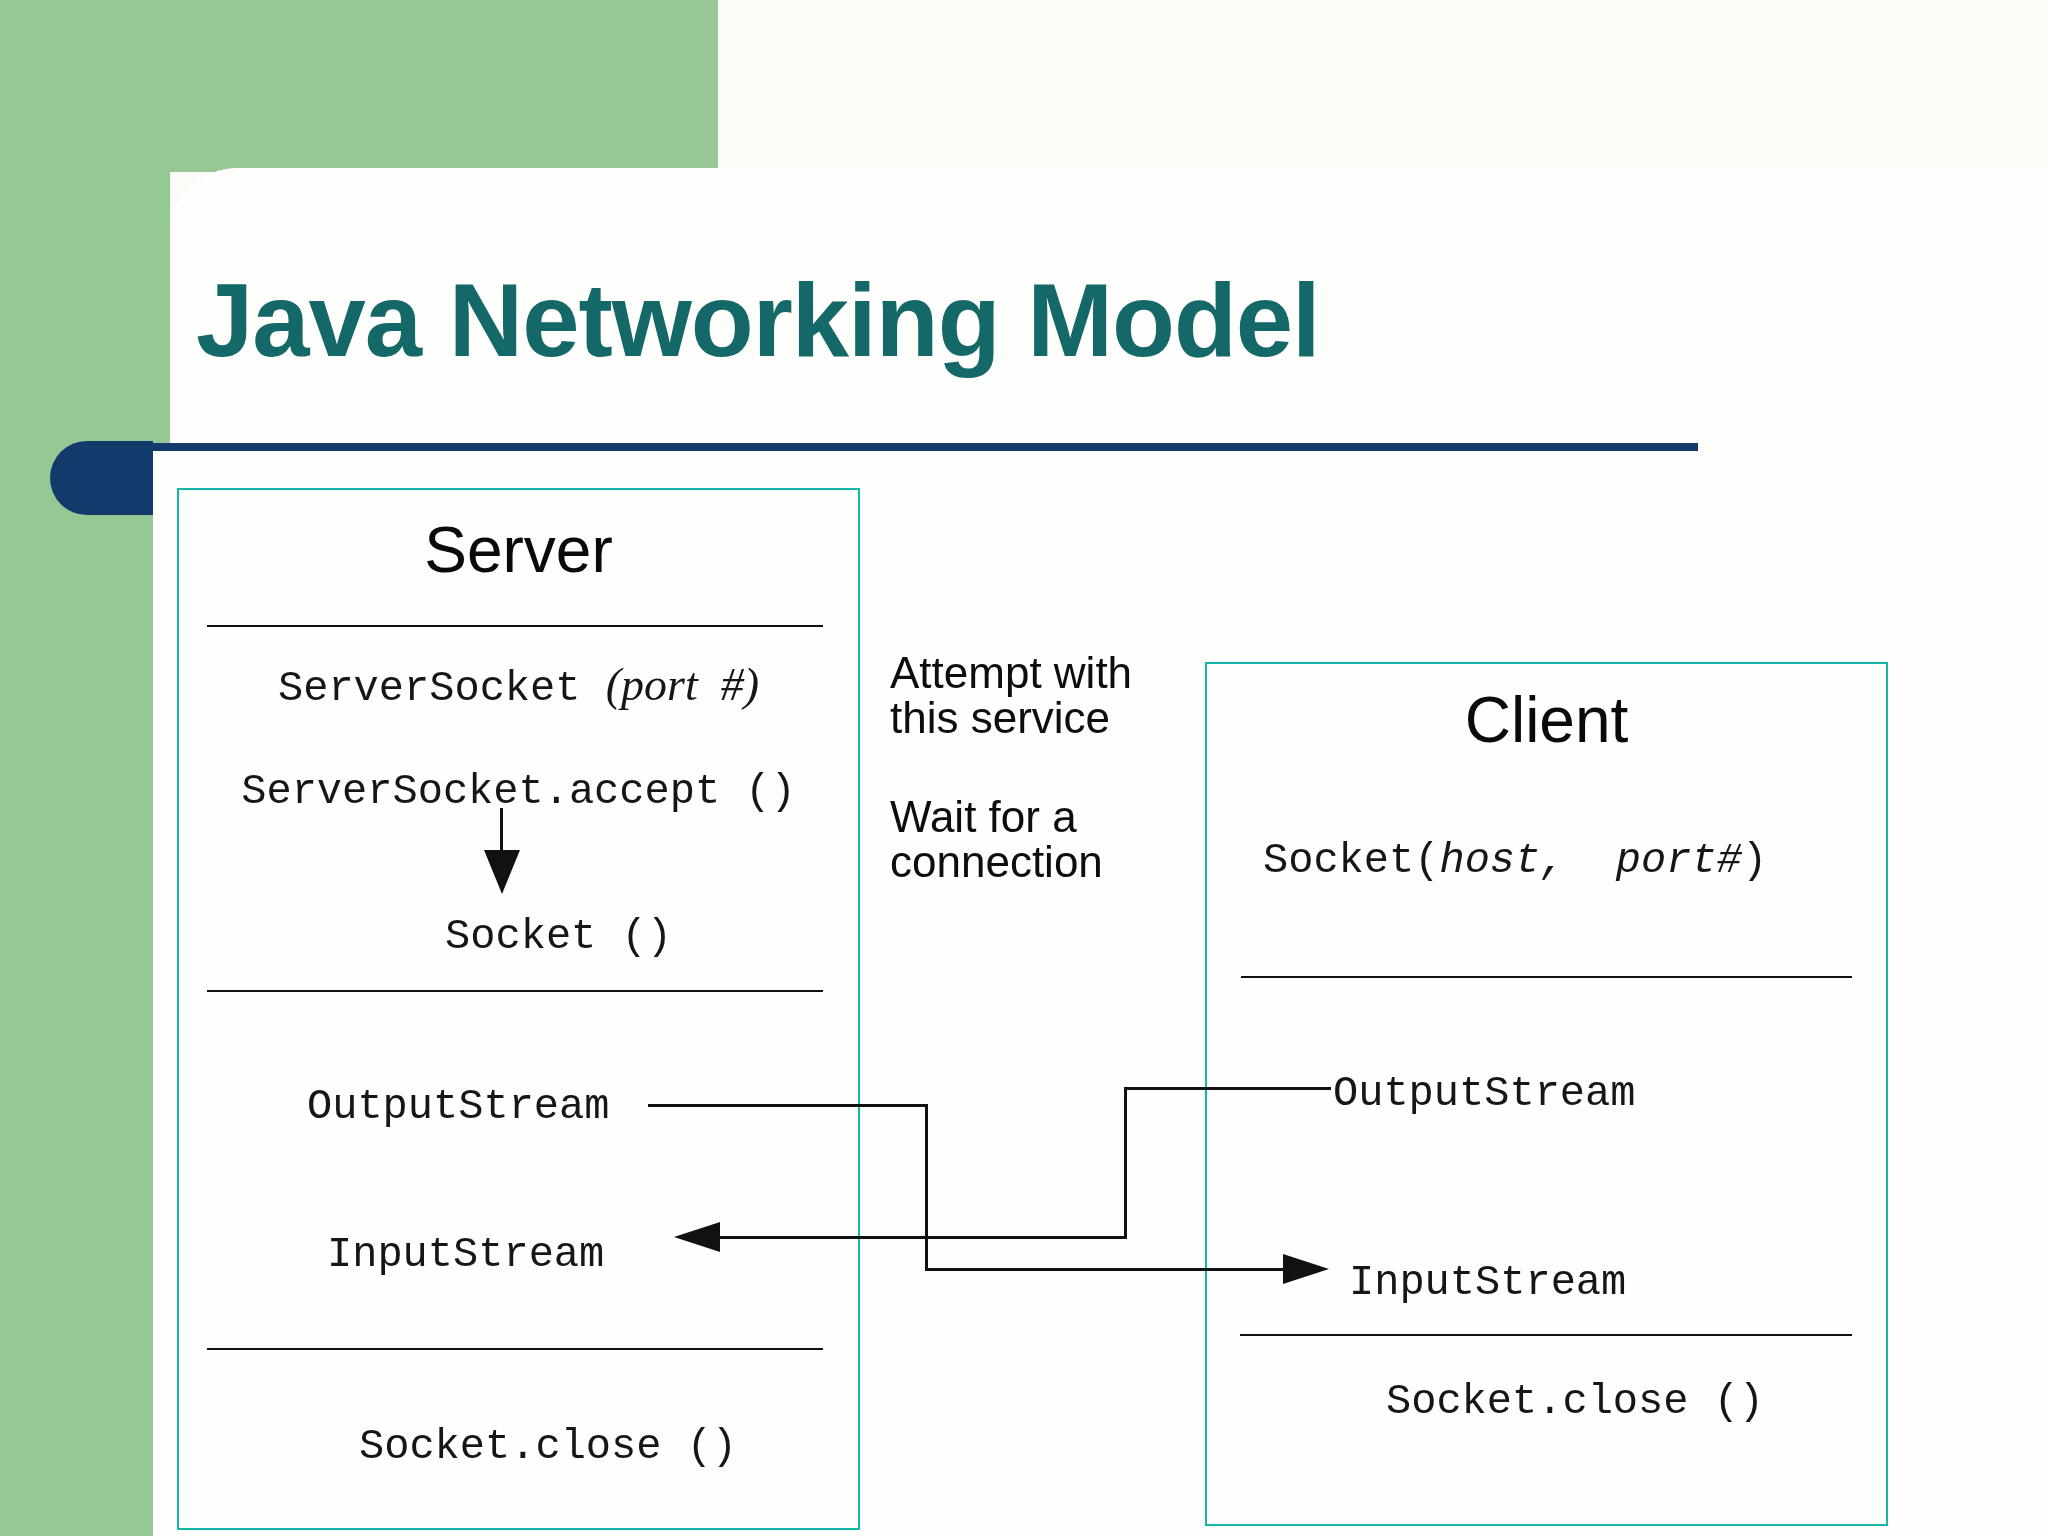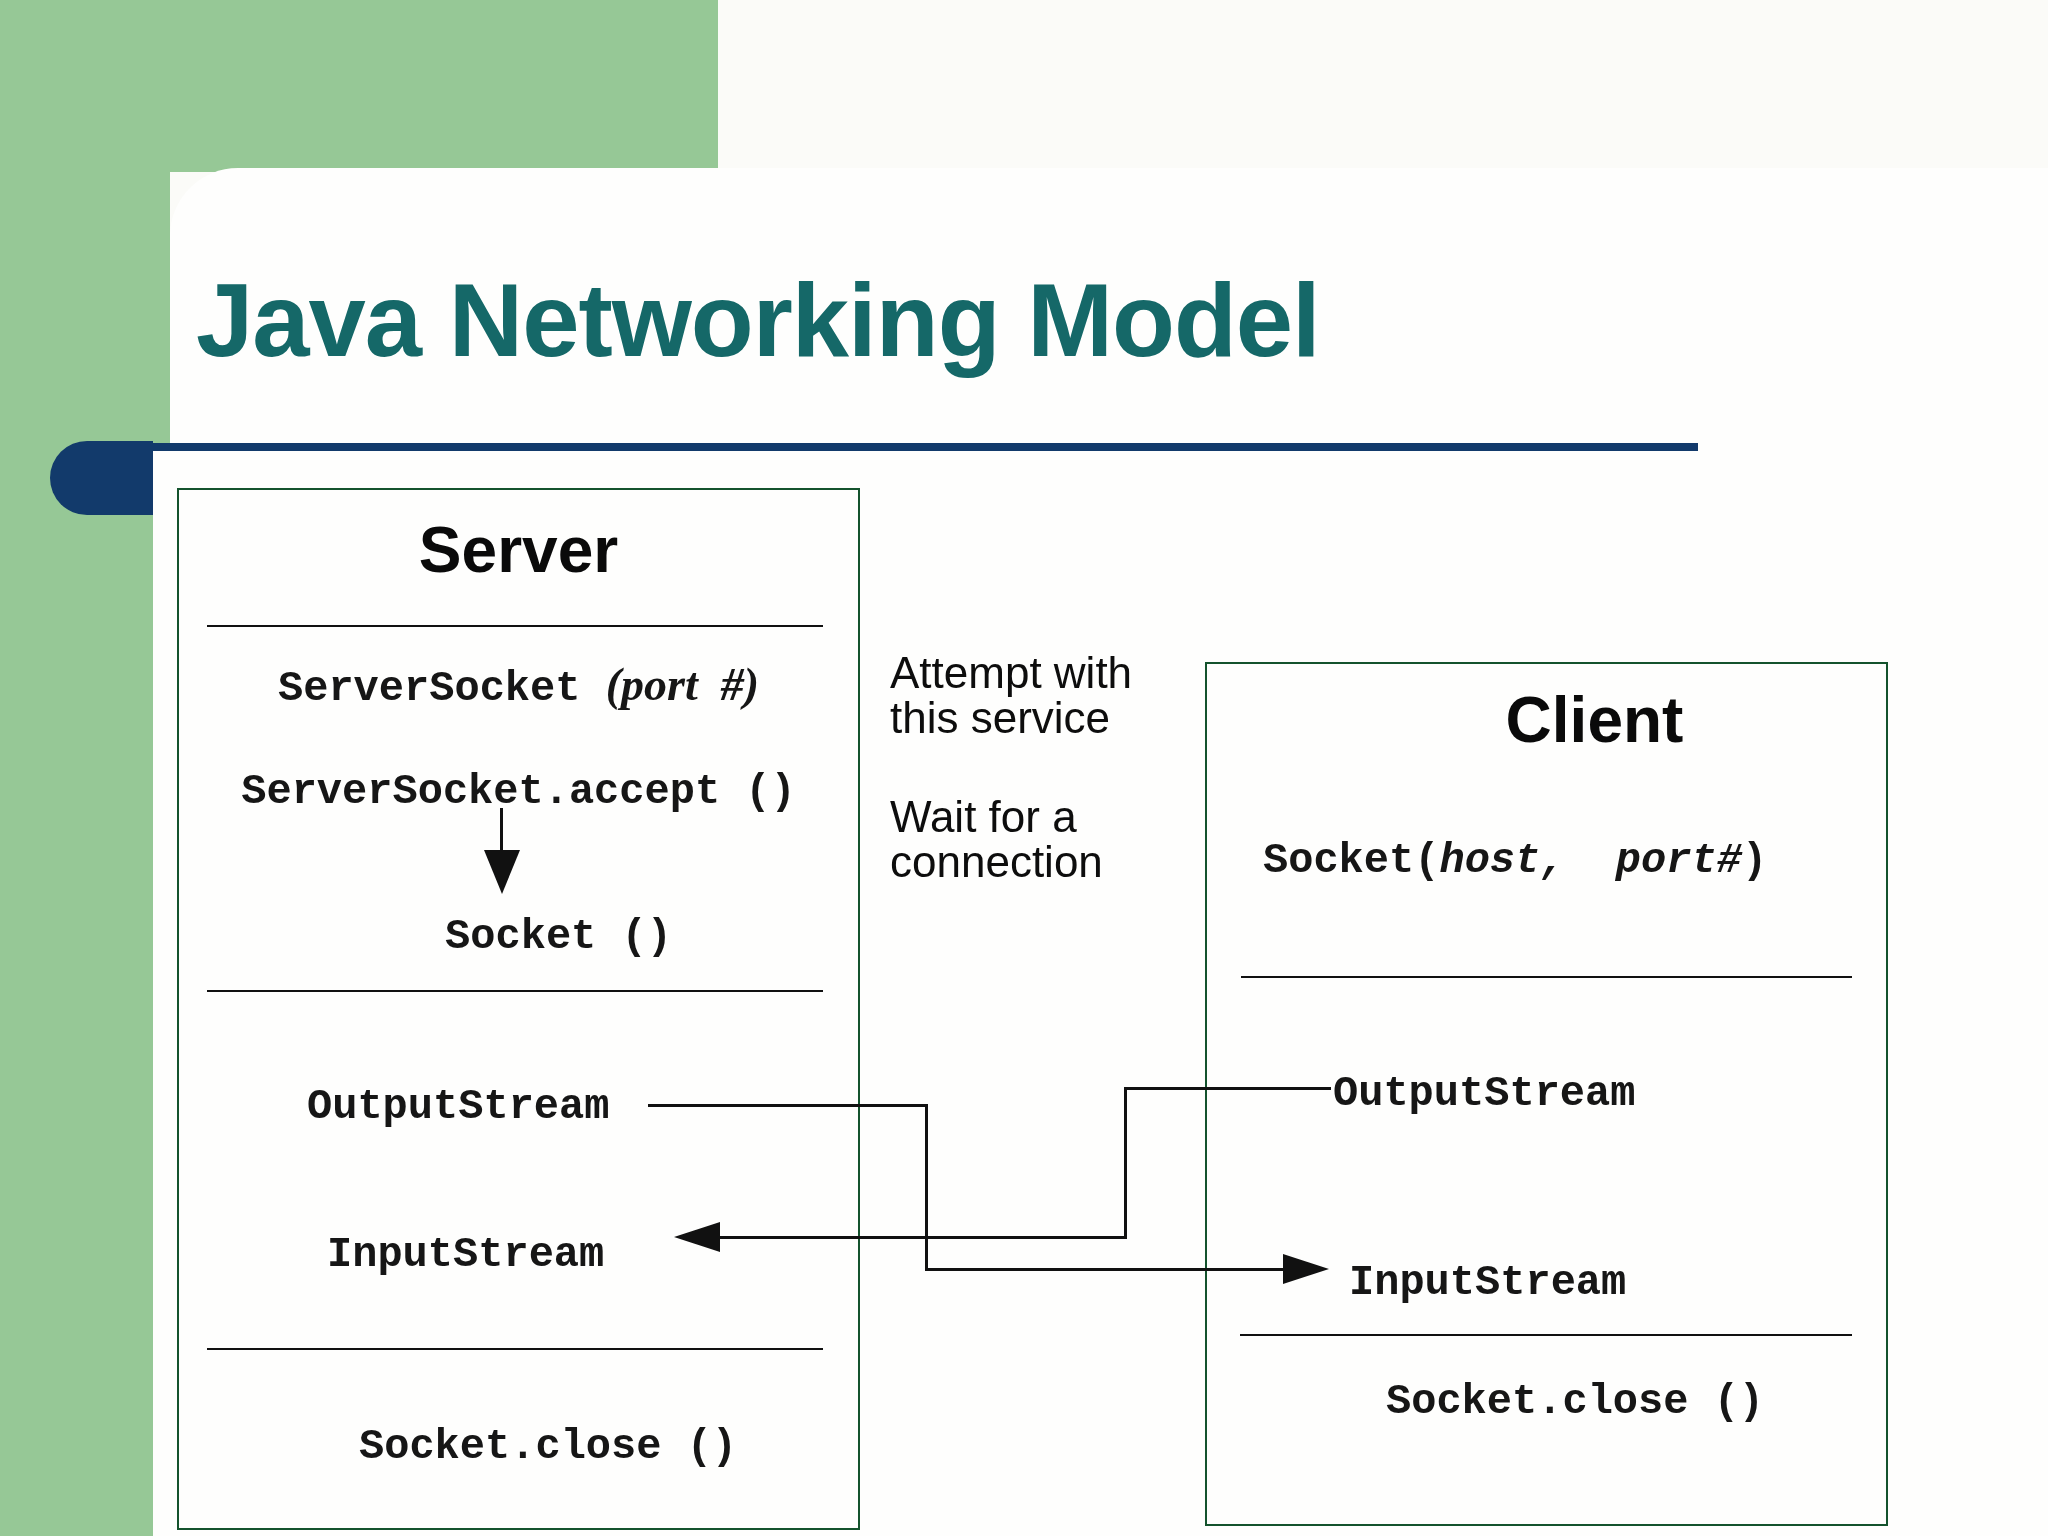--- a/index.html
+++ b/index.html
@@ -21,21 +21,21 @@
 
   .layer{position:absolute;left:0;top:0;width:100%;height:100%;z-index:4;}
 
   .slide-title{
     position:absolute;left:196px;top:262px;
     font-size:103px;font-weight:bold;letter-spacing:-1px;
     color:#156868;white-space:nowrap;text-align:right;
   }
 
   
-  .dbox{position:absolute;border:2px solid #14532d;background:transparent;font-weight:bold;}
+  .dbox{position:absolute;border:2px solid #14b8a6;background:transparent;}
   .server-box{left:177px;top:488px;width:679px;height:1038px;}
   .client-box{left:1205px;top:662px;width:679px;height:860px;}
 
   .box-title{
     position:absolute;left:0;width:100%;text-align:center;
     font-size:64px;color:#0a0a0a;line-height:1;white-space:nowrap;
   }
 
   .mono{font-family:"Liberation Mono", monospace;font-size:42px;color:#161616;line-height:1;white-space:pre;text-align:right;}
   .mono-line{position:absolute;white-space:pre;}
@@ -100,21 +100,21 @@
       <div class="mono mono-line" style="left:128px;top:596px;">OutputStream</div>
 
       <div class="mono mono-line" style="left:148px;top:744px;">InputStream</div>
 
       <div class="hrule" style="left:28px;top:858px;width:616px;"></div>
 
       <div class="mono mono-line" style="left:180px;top:936px;">Socket.close ()</div>
     </div>
 
     <div class="dbox client-box">
-      <div class="box-title" style="top:24px;padding-left:48px;">Client</div>
+      <div class="box-title" style="top:24px;">Client</div>
 
       <div class="mono mono-line" style="left:56px;top:176px;"><span>Socket(</span><span class="args-mono-italic">host,  port#</span><span>)</span></div>
 
 
       <div class="hrule" style="left:34px;top:312px;width:611px;"></div>
 
       <div class="mono mono-line" style="left:126px;top:409px;">OutputStream</div>
 
       <div class="mono mono-line" style="left:142px;top:598px;">InputStream</div>
 

